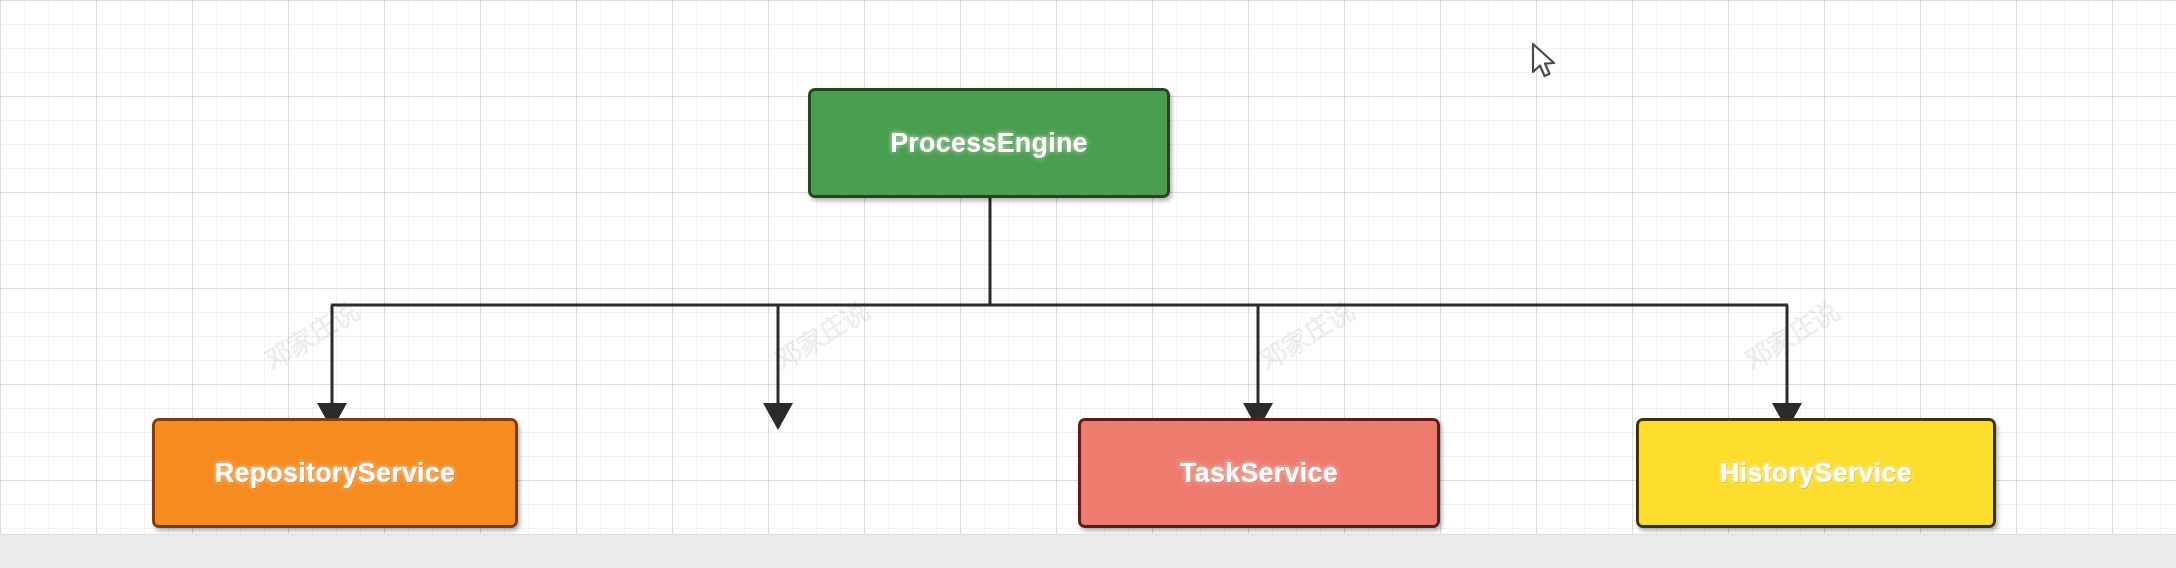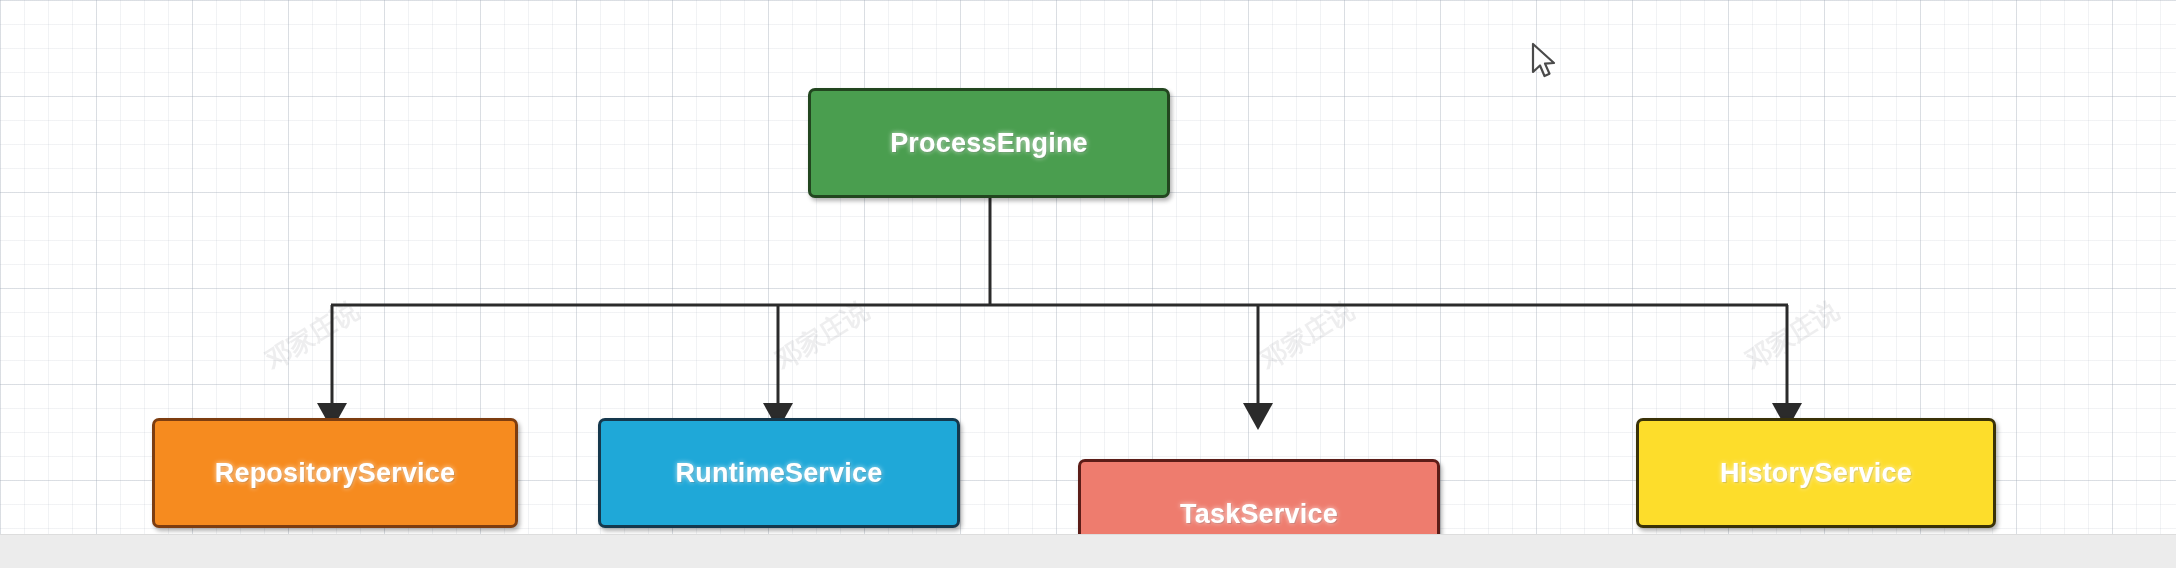--- a/index.html
+++ b/index.html
@@ -122,27 +122,23 @@
   <div class="node" style="left:152px; top:418px; width:366px; height:110px;
               background:#f68b1f; border-color:#7d3d10;">
     <span class="node-label">RepositoryService</span>
   </div>
 
   <div class="node" style="left:808px; top:88px; width:362px; height:110px;
               background:#4a9e4f; border-color:#22461f;">
     <span class="node-label">ProcessEngine</span>
   </div>
 
-  <div class="node" style="left:598px; top:418px; width:362px; height:110px;
-              background:#1fa8d8; border-color:#15384d;">
-    <span class="node-label">RuntimeService</span>
-  </div>
 
   <div class="node" style="left:1078px; top:418px; width:362px; height:110px;
-              background:#ee7c6e; border-color:#5c1d18;margin-top:41px;">
+              background:#ee7c6e; border-color:#5c1d18;">
     <span class="node-label">TaskService</span>
   </div>
 
   <div class="node" style="left:1636px; top:418px; width:360px; height:110px;
               background:#fddd2b; border-color:#3a3208;">
     <span class="node-label">HistoryService</span>
   </div>
 
   <div id="bottom-strip"></div>
 

